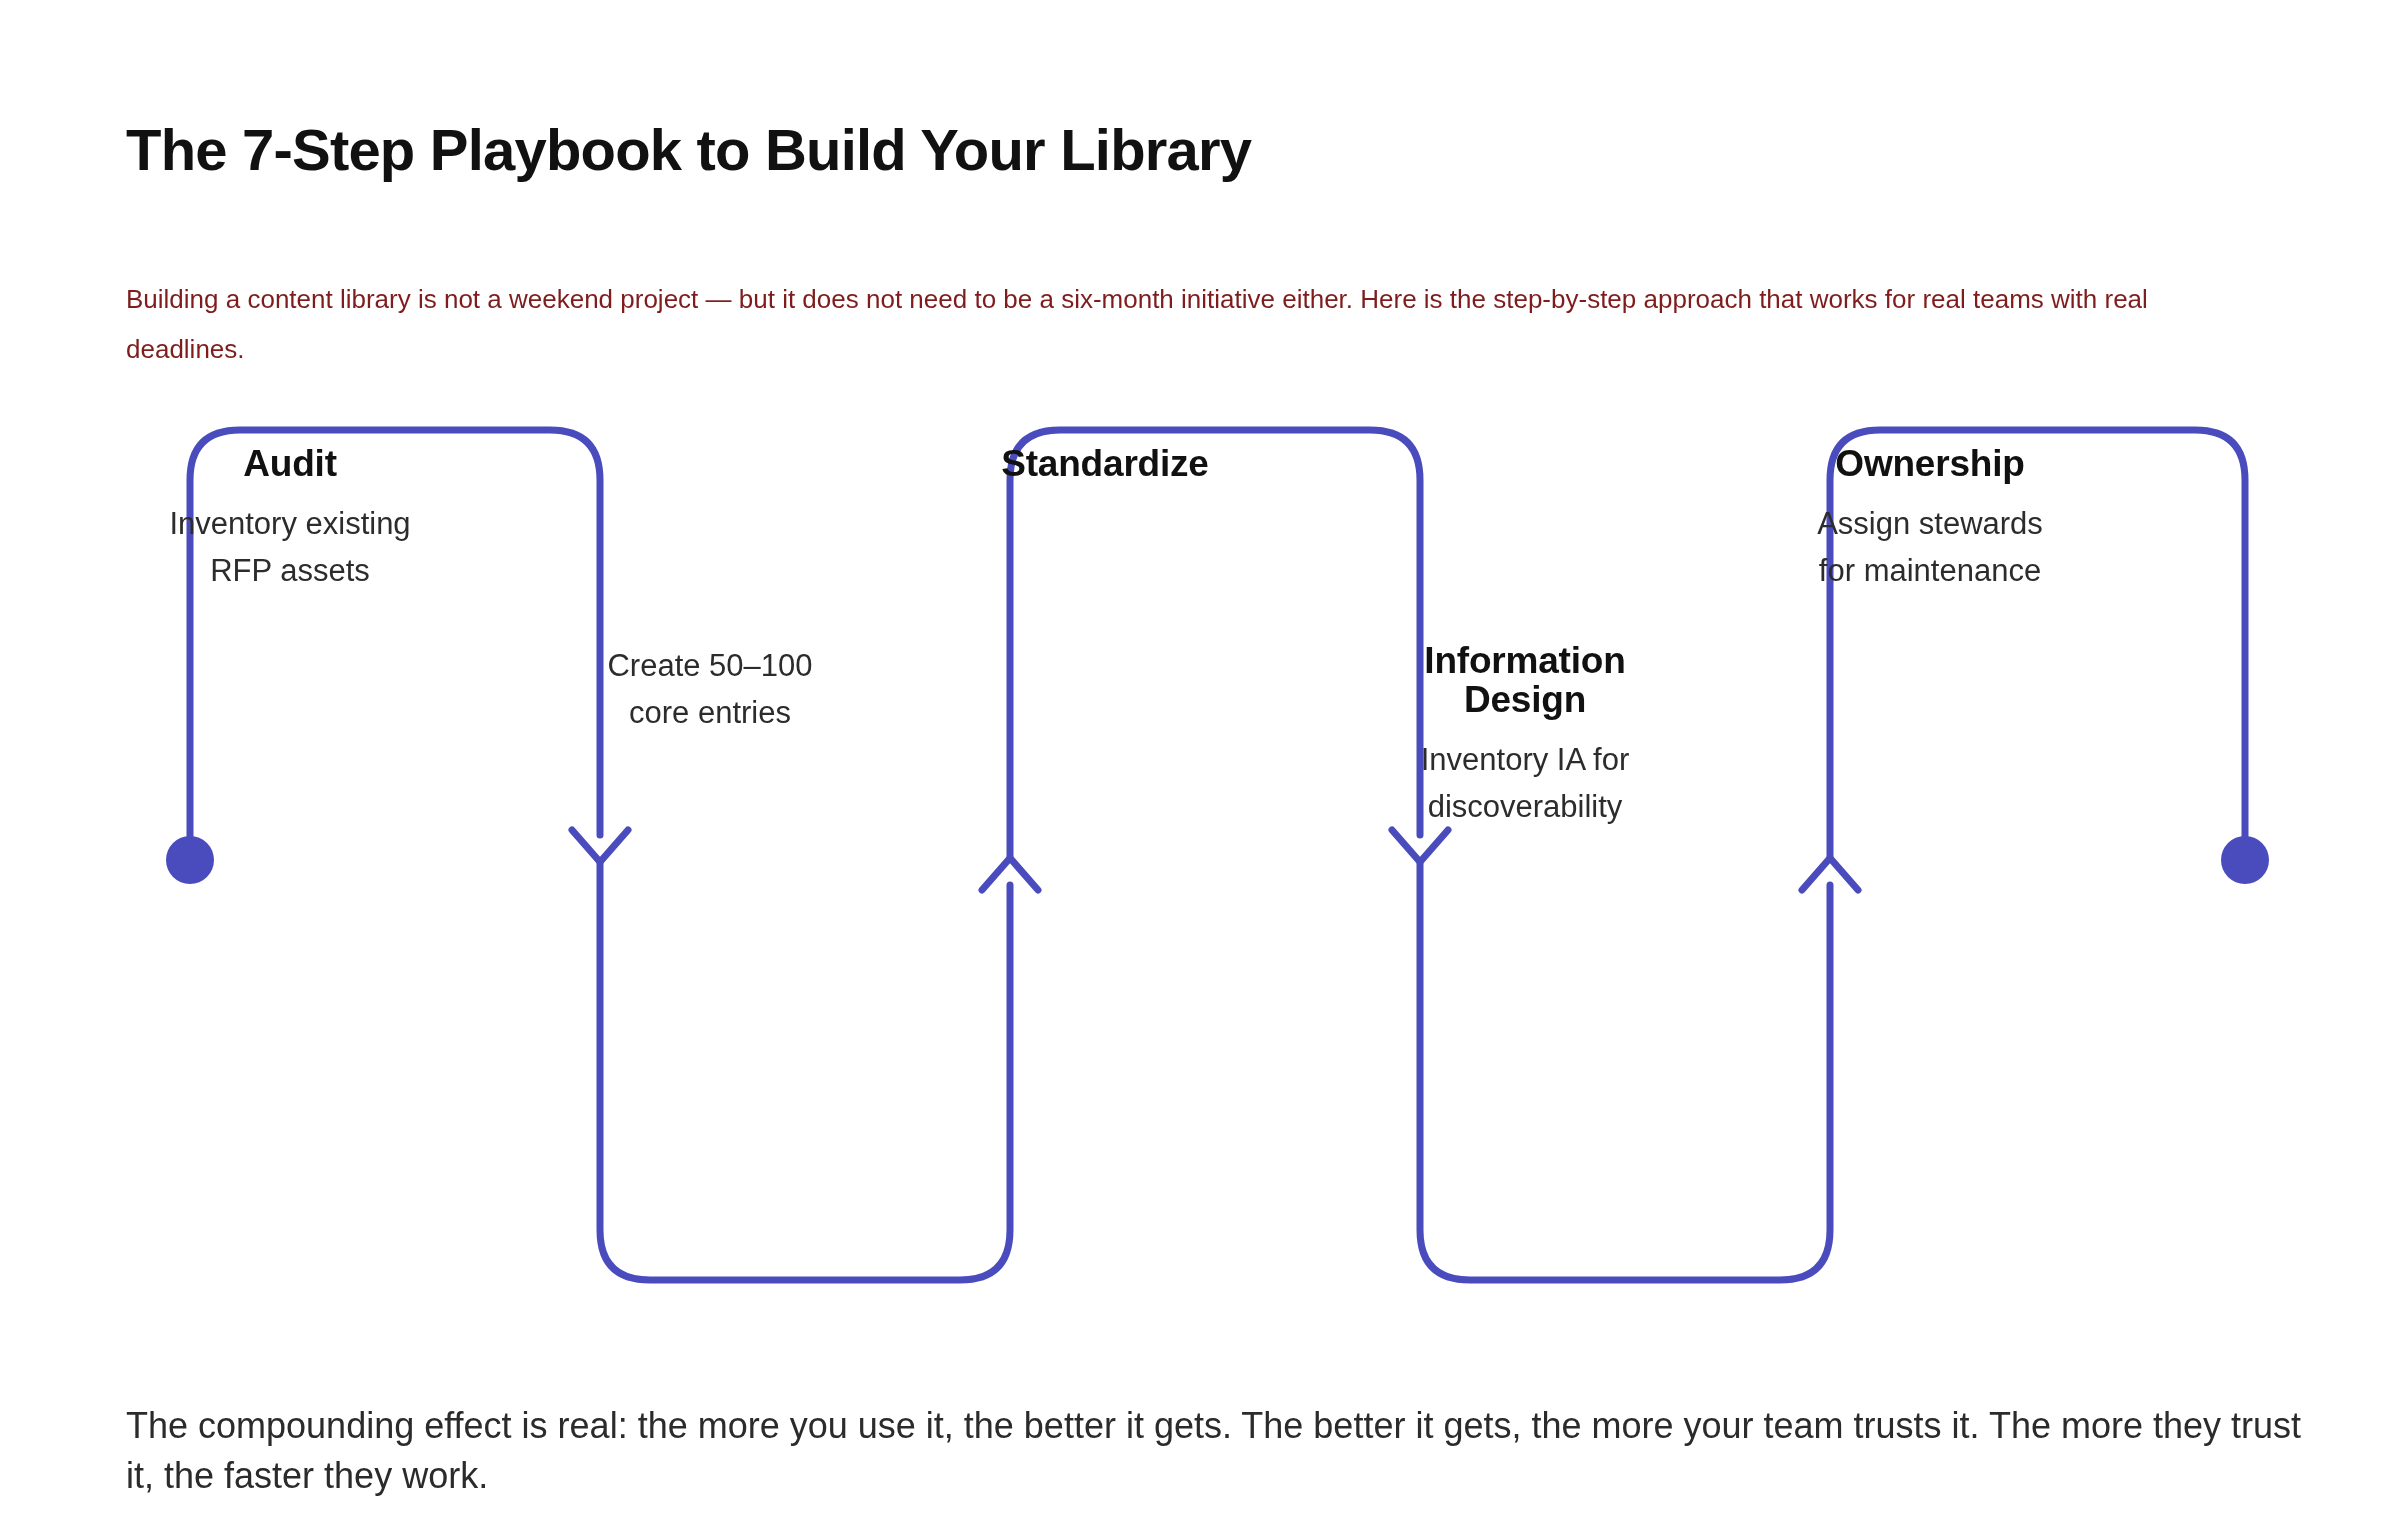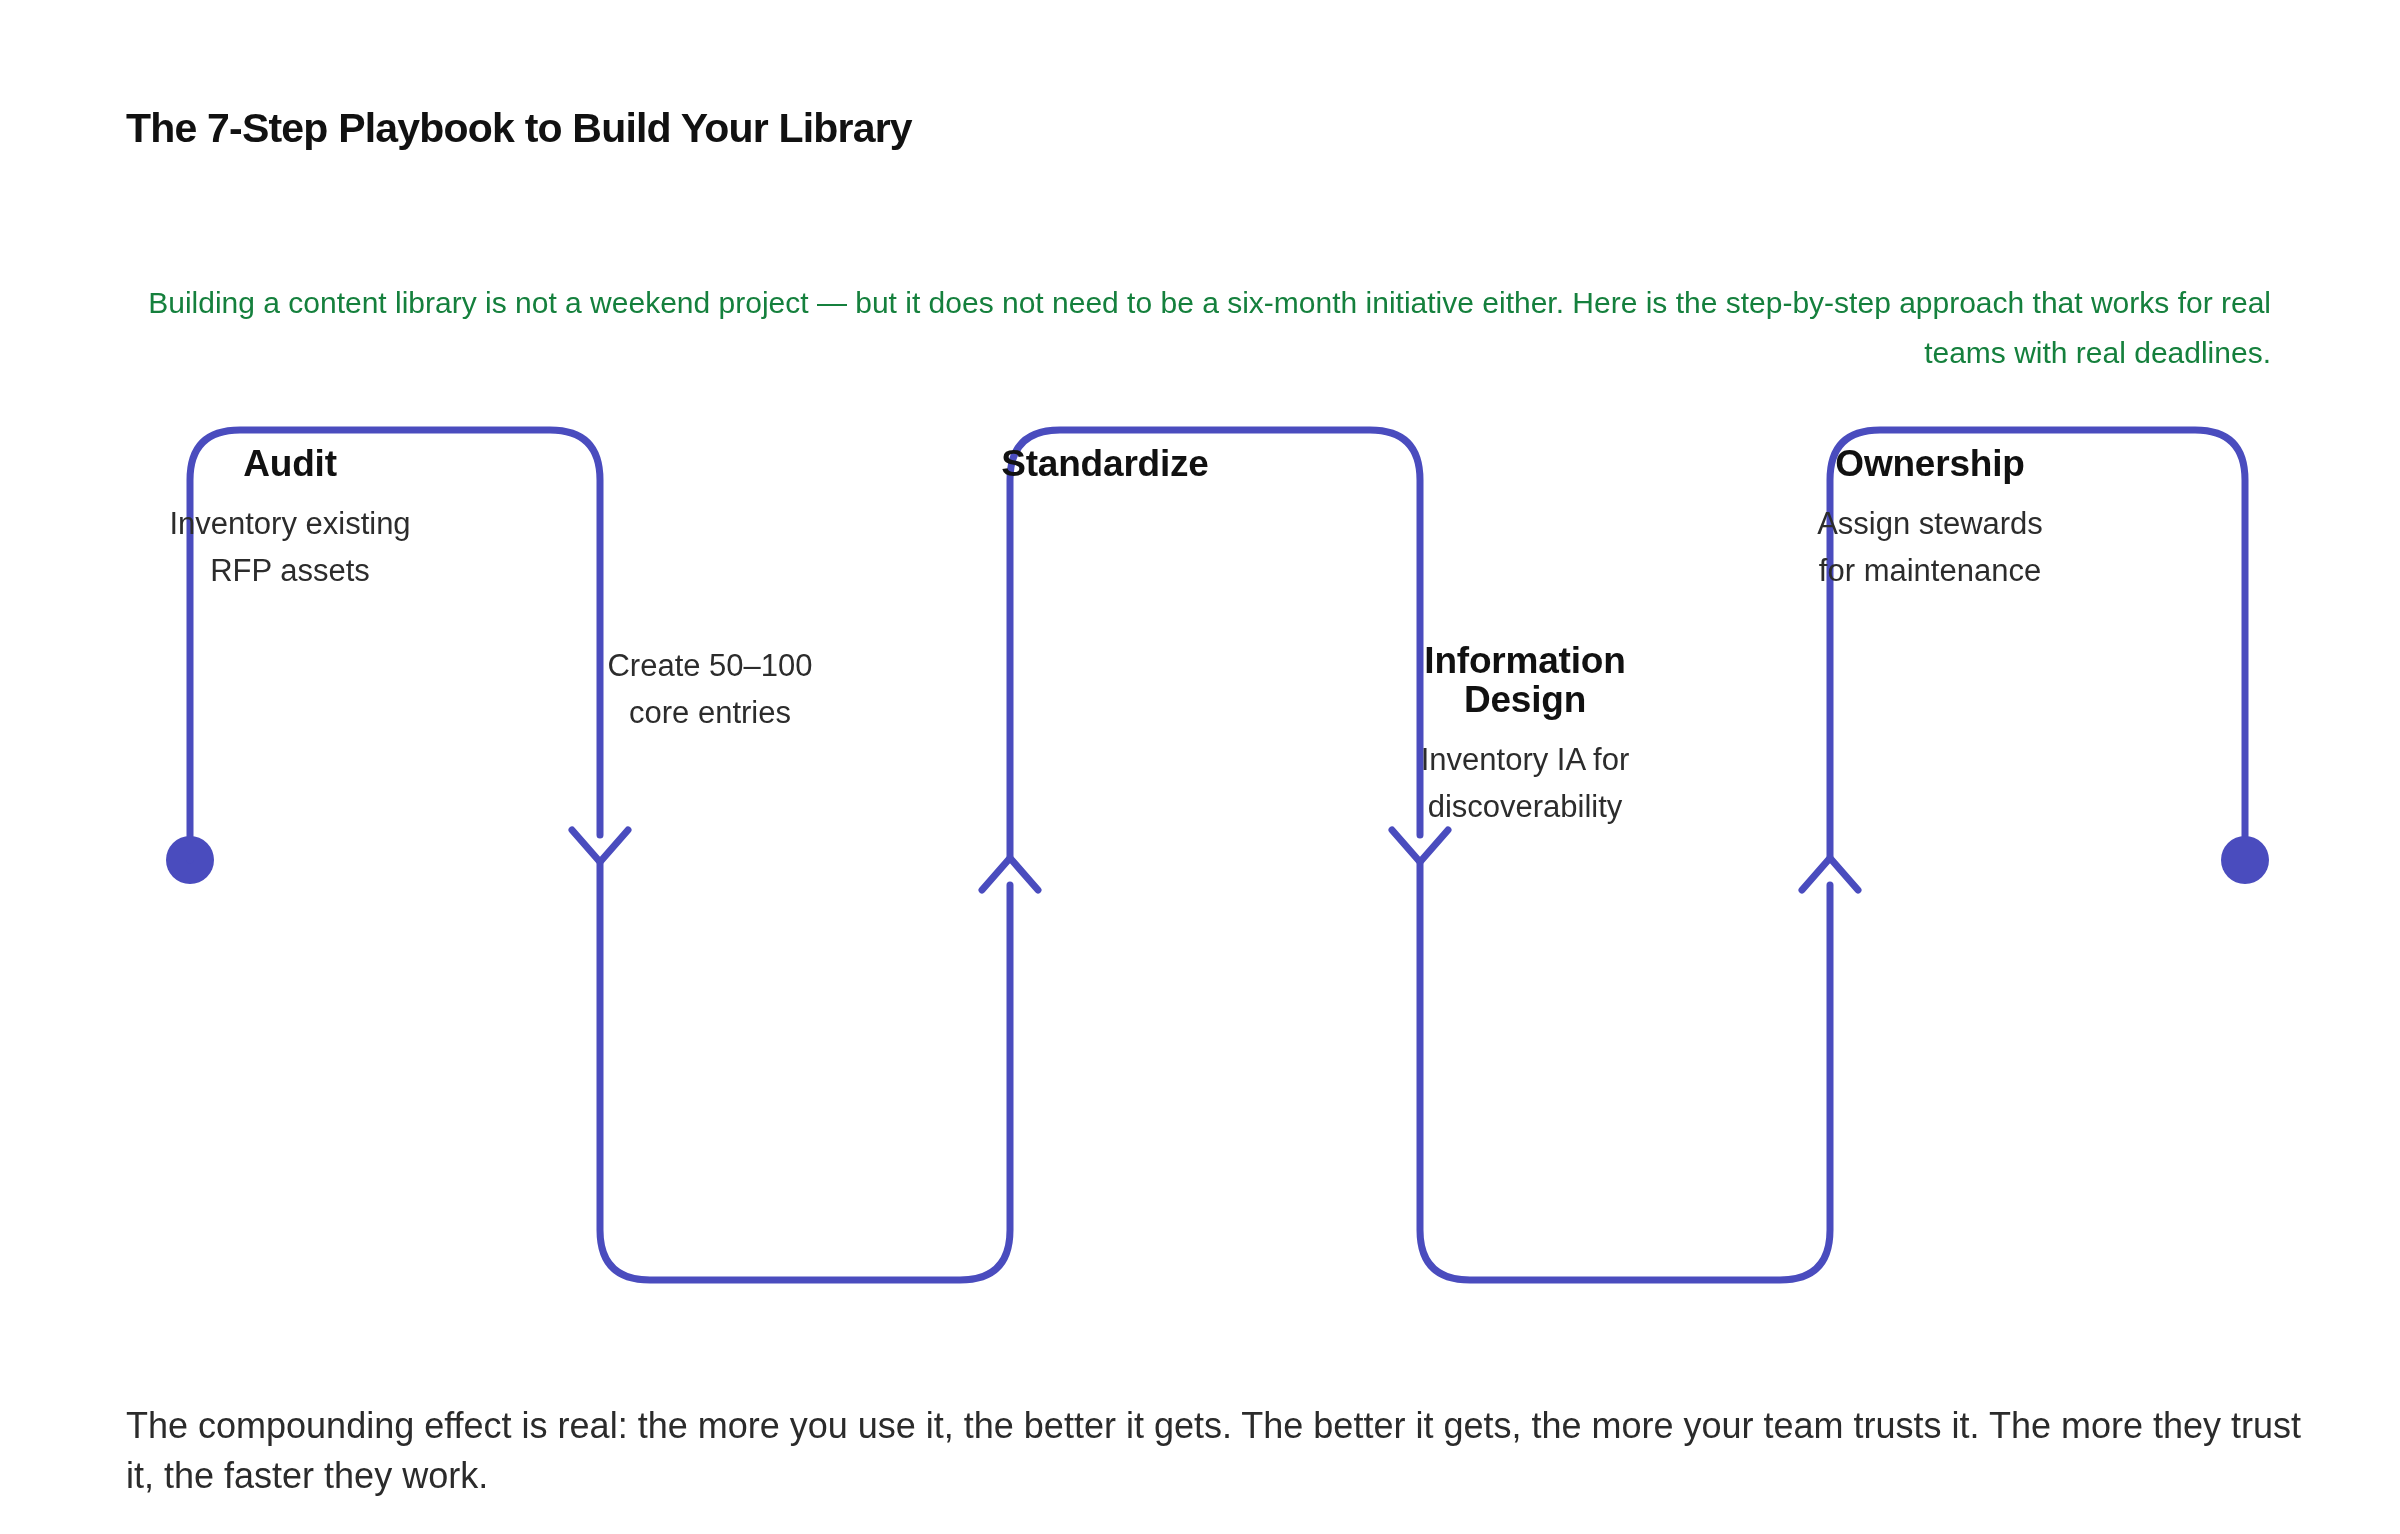--- a/index.html
+++ b/index.html
@@ -20,39 +20,38 @@
   .page {
     position: absolute;
     inset: 0;
   }
 
   
   .page-title {
     position: absolute;
     left: 126px;
     top: 78px;
-    font-size: 41px;
+    font-size: 58px;
     line-height: 1.15;
     font-weight: 700;
     letter-spacing: -0.8px;
     color: #111111;
     white-space: nowrap;
   }
 
   
   .intro {
     position: absolute;
     left: 126px;
     top: 248px;
     width: 2145px;
-    font-size: 30px;
+    font-size: 26px;
     line-height: 50px;
-    color: #15803d;
+    color: #7f1d1d;
     font-weight: 400;
-    text-align: right;
   }
 
   
   .outro {
     position: absolute;
     left: 126px;
     top: 1365px;
     width: 2180px;
     font-size: 36px;
     line-height: 50px;

